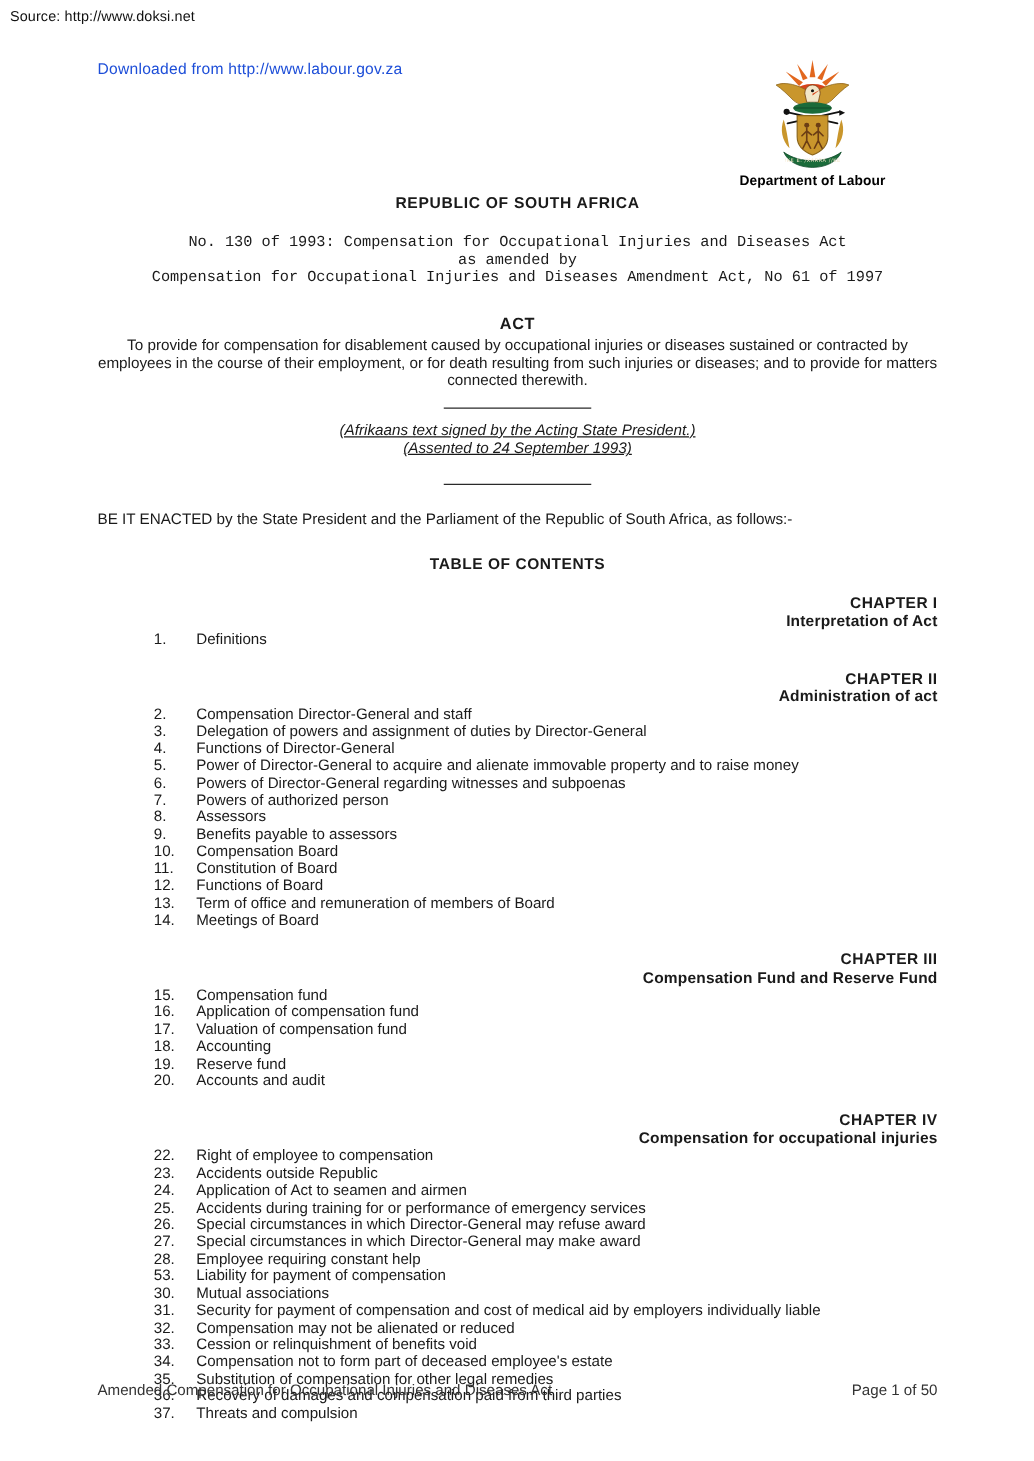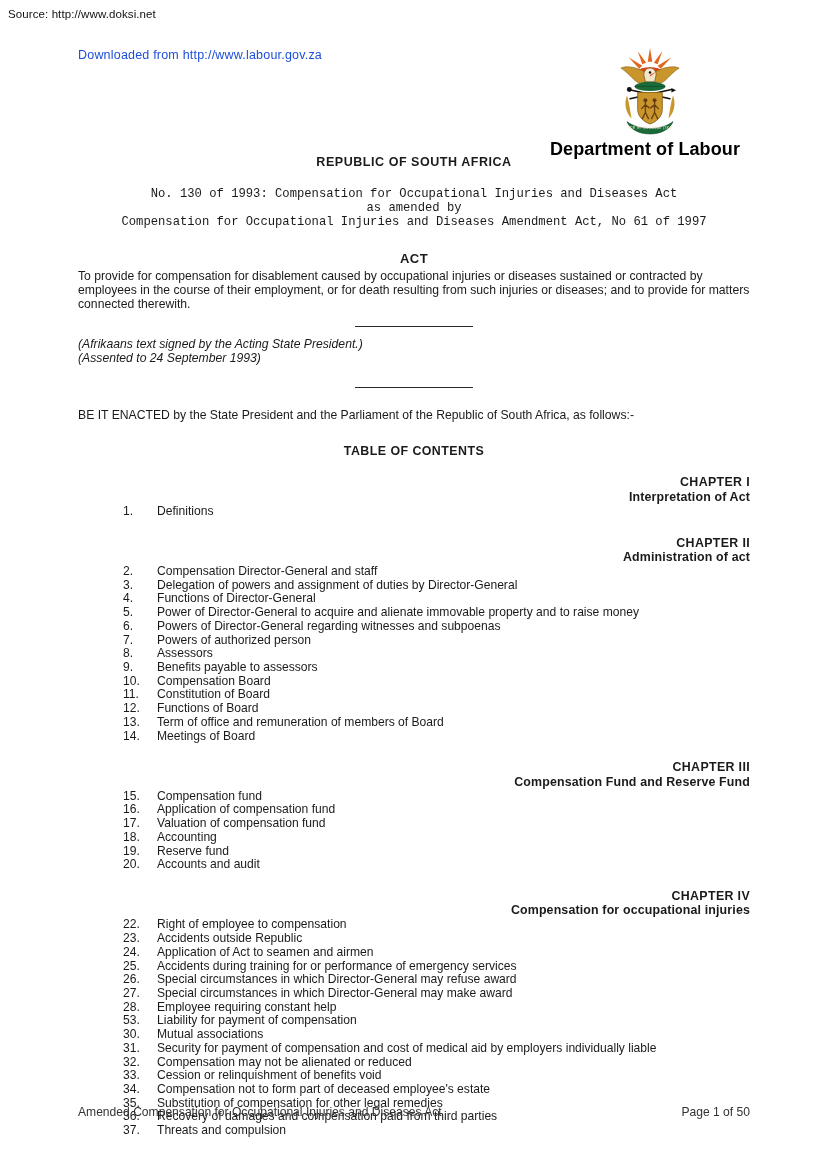--- a/index.html
+++ b/index.html
@@ -54,24 +54,24 @@
     text-align: center;
   }
   .emblem-svg {
     display: block;
     margin: 0 auto;
     width: 92px;
     height: 92px;
   }
   .dept-label {
     margin-top: 2px;
-    font-size: 18px;
+    font-size: 11px;
     font-weight: bold;
     color: #000000;
-    text-align: left;
+    text-align: center;
     letter-spacing: 0.1px;
   }
 
   
   .content {
     position: absolute;
     left: 0;
     top: 155px;
     width: 672px;
   }
@@ -97,38 +97,39 @@
     text-align: center;
     font-size: 13px;
     font-weight: bold;
     letter-spacing: 0.5px;
   }
 
   .preamble {
     margin-top: 3px;
     font-size: 12.2px;
     line-height: 14.4px;
-    text-align: left;
+    text-align: center;
   }
 
   .rule {
     width: 118px;
     height: 0;
     border: 0;
     border-top: 1px solid #2a2a2a;
     margin: 14px auto 0 auto;
   }
   .rule.second { margin-top: 21px; }
 
   .signed-block {
     margin-top: 10px;
-    text-align: left;
+    text-align: center;
     font-style: italic;
     font-size: 12.2px;
     line-height: 14.6px;
+    text-decoration: underline;
   }
 
   .enacted {
     margin-top: 20px;
     font-size: 12.2px;
     line-height: 14.4px;
   }
 
   
   .toc-title {

